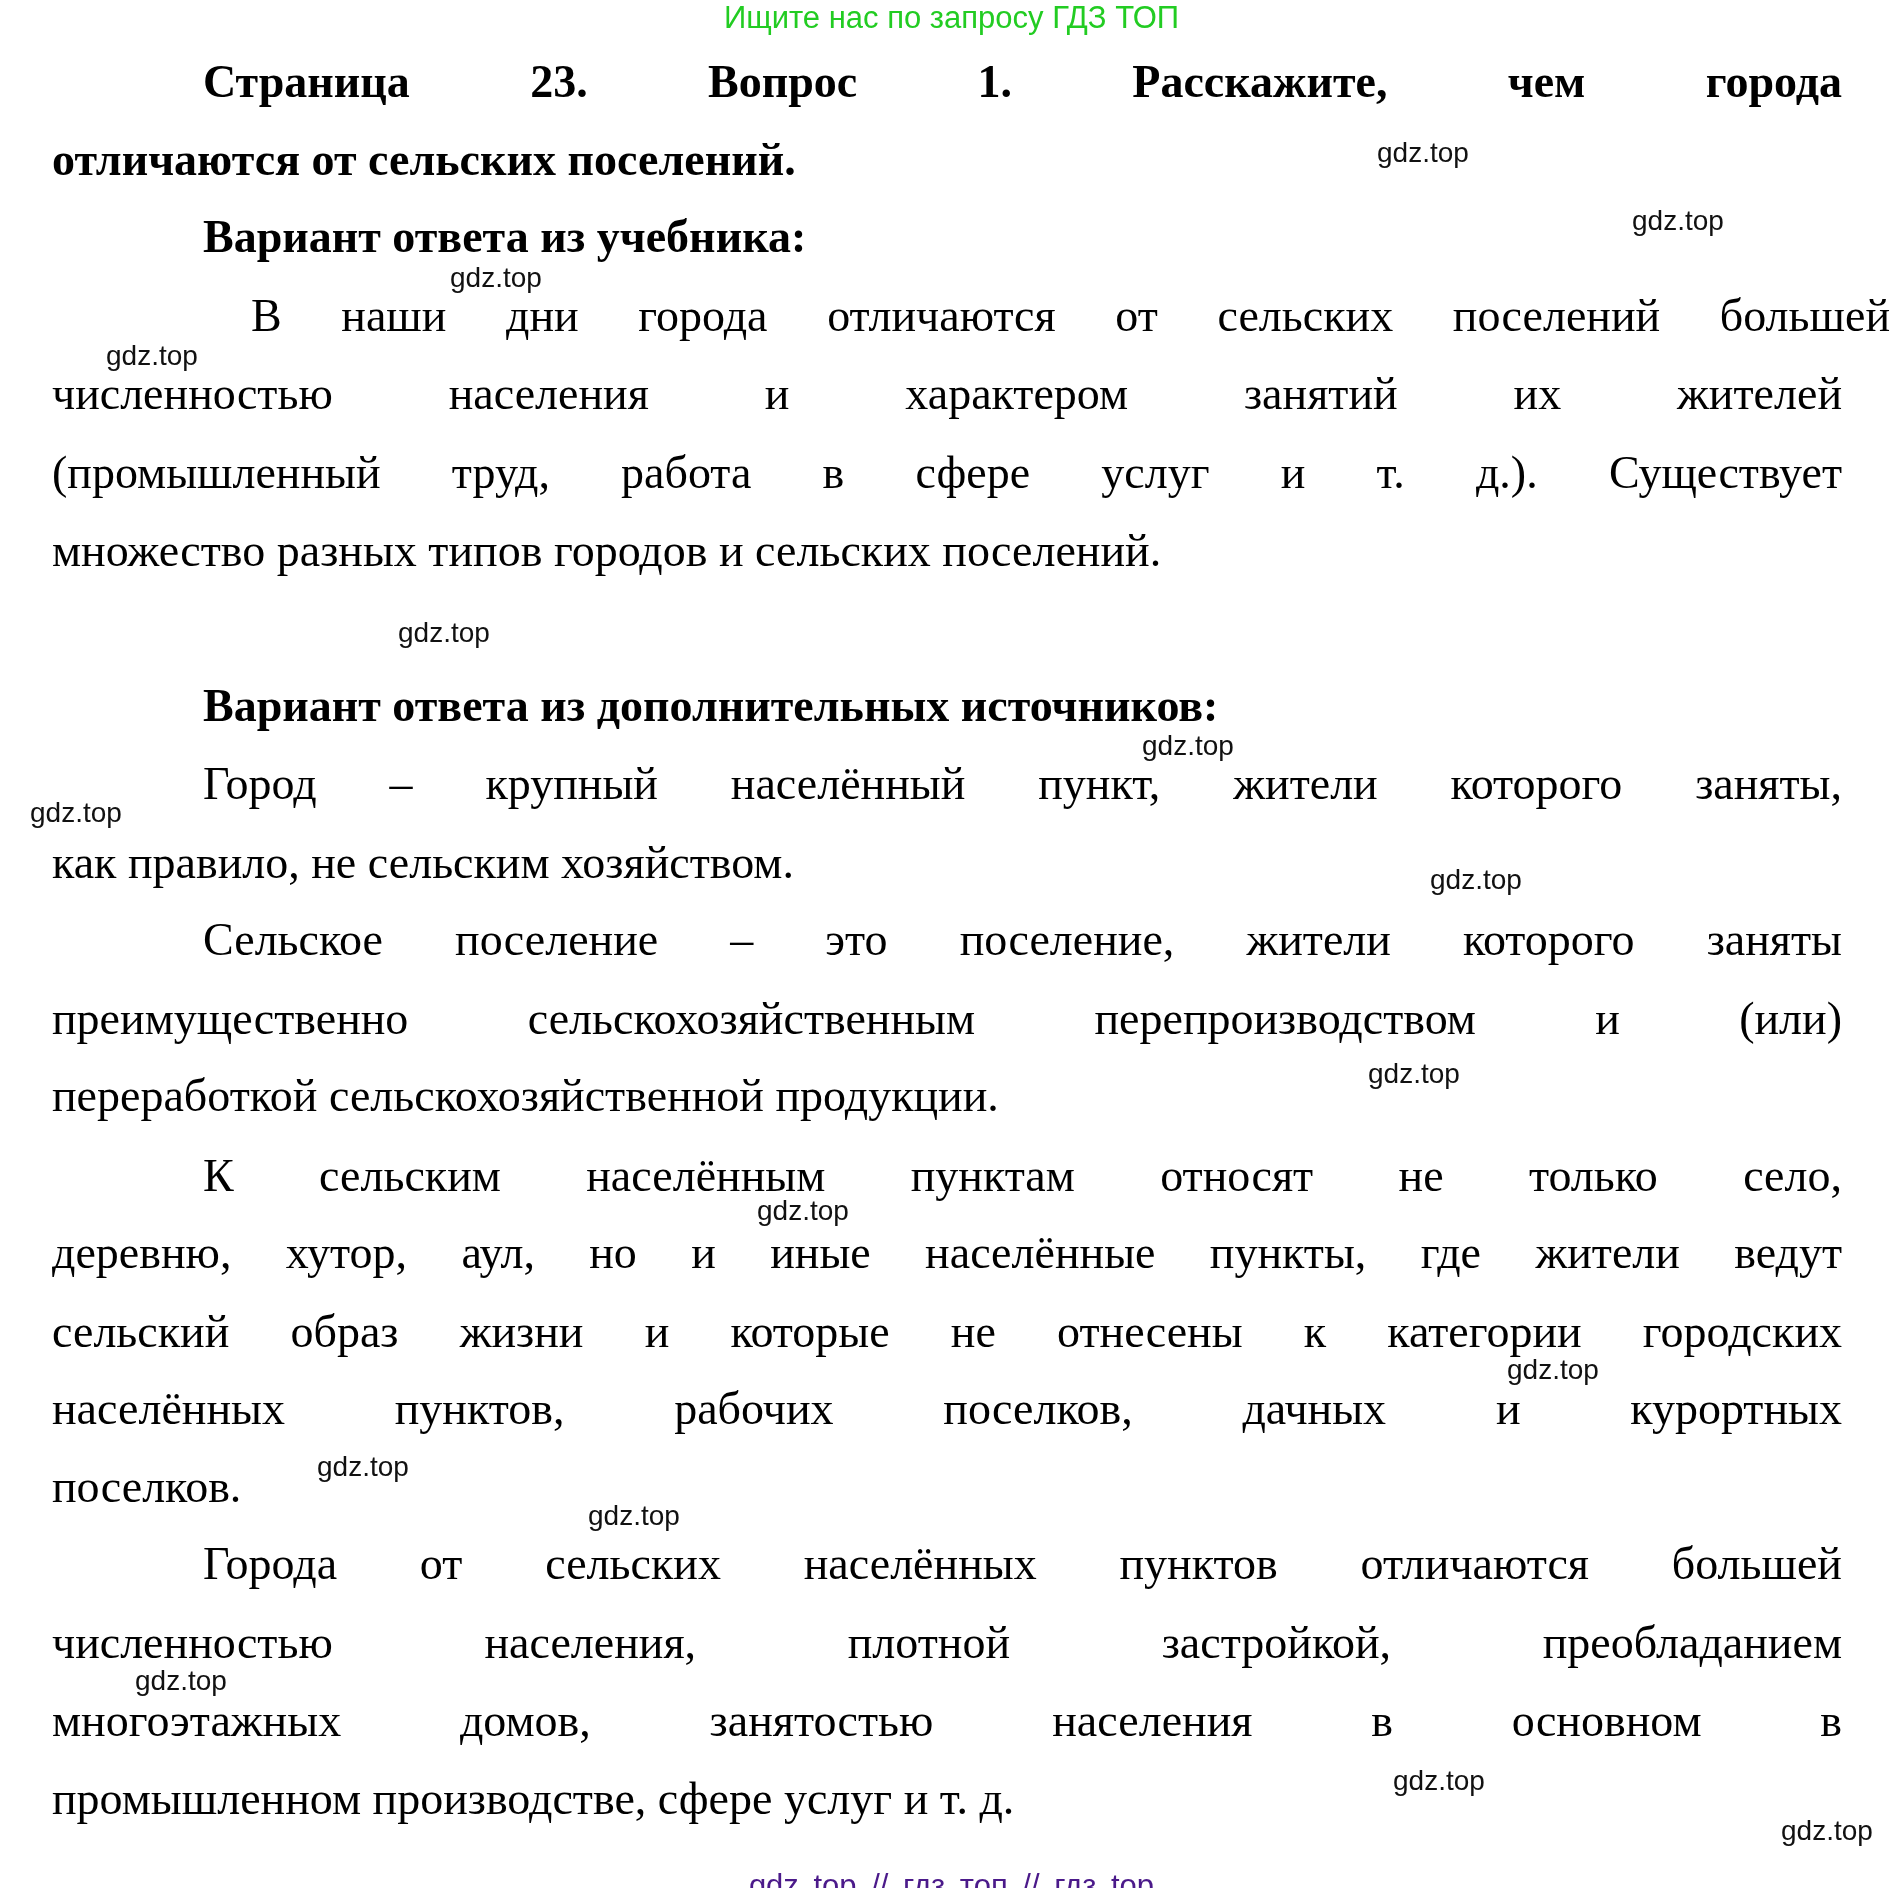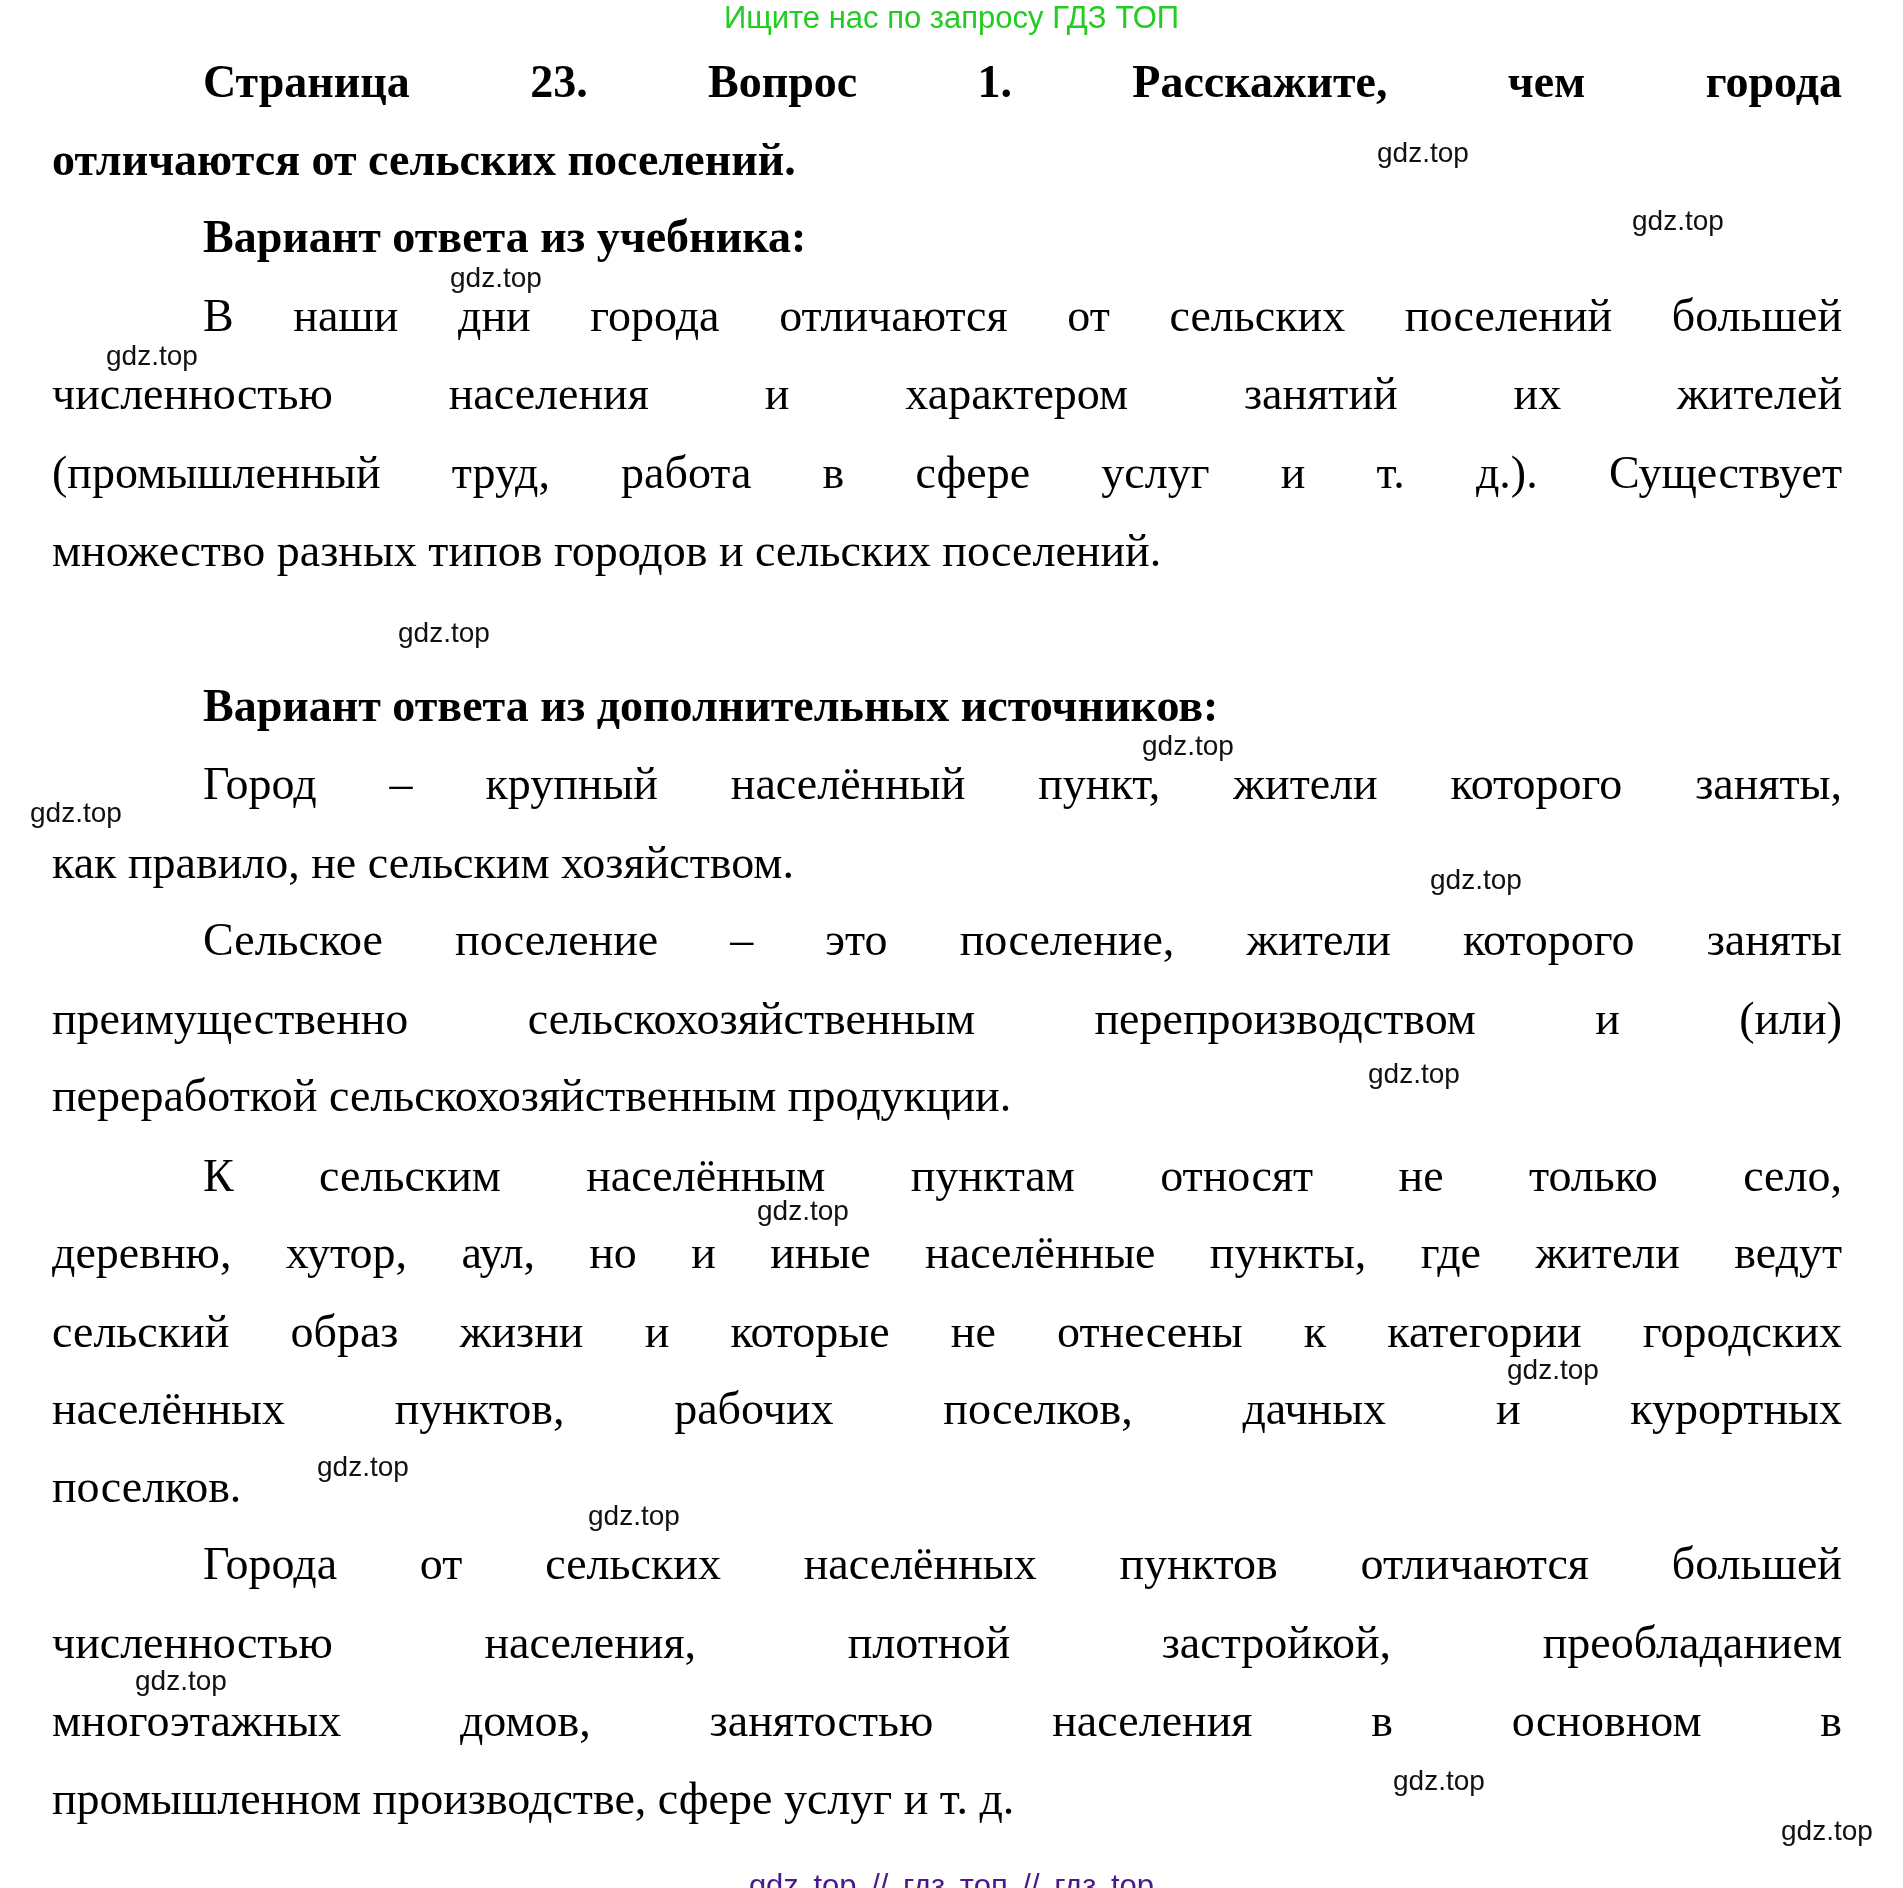--- a/index.html
+++ b/index.html
@@ -20,31 +20,31 @@
 </style>
 </head>
 <body>
 
 <div class="top-note">Ищите нас по запросу ГДЗ ТОП</div>
 
 <div class="line indent justify bold" style="top:43px;">Страница 23. Вопрос 1.     Расскажите,     чем     города</div>
 <div class="line bold" style="top:121px;">отличаются от сельских поселений.</div>
 
 <div class="line indent bold" style="top:198px;">Вариант ответа из учебника:</div>
-<div class="line indent justify" style="top:277px;">В наши дни города отличаются от сельских поселений большей</div>
+<div class="line indent justify" style="top:277px;margin-left:48px;">В наши дни города отличаются от сельских поселений большей</div>
 <div class="line justify" style="top:355px;">численностью населения и характером занятий их жителей</div>
 <div class="line justify" style="top:434px;">(промышленный труд, работа в сфере услуг и т. д.). Существует</div>
 <div class="line" style="top:512px;">множество разных типов городов и сельских поселений.</div>
 
 <div class="line indent bold" style="top:667px;">Вариант ответа из дополнительных источников:</div>
 <div class="line indent justify" style="top:745px;">Город – крупный населённый пункт, жители которого заняты,</div>
 <div class="line" style="top:824px;">как правило, не сельским хозяйством.</div>
 <div class="line indent justify" style="top:901px;">Сельское поселение – это поселение, жители которого заняты</div>
 <div class="line justify" style="top:980px;">преимущественно сельскохозяйственным перепроизводством и (или)</div>
-<div class="line" style="top:1057px;">переработкой сельскохозяйственным продукции.</div>
+<div class="line" style="top:1057px;">переработкой сельскохозяйственной продукции.</div>
 <div class="line indent justify" style="top:1137px;">К сельским населённым пунктам относят не только село,</div>
 <div class="line justify" style="top:1214px;">деревню, хутор, аул, но и иные населённые пункты, где жители ведут</div>
 <div class="line justify" style="top:1293px;">сельский образ жизни и которые не отнесены к категории городских</div>
 <div class="line justify" style="top:1370px;">населённых пунктов, рабочих поселков, дачных и курортных</div>
 <div class="line" style="top:1448px;">поселков.</div>
 <div class="line indent justify" style="top:1525px;">Города от сельских населённых пунктов отличаются большей</div>
 <div class="line justify" style="top:1604px;">численностью населения, плотной застройкой, преобладанием</div>
 <div class="line justify" style="top:1682px;">многоэтажных домов, занятостью населения в основном в</div>
 <div class="line" style="top:1760px;">промышленном производстве, сфере услуг и т. д.</div>
 

